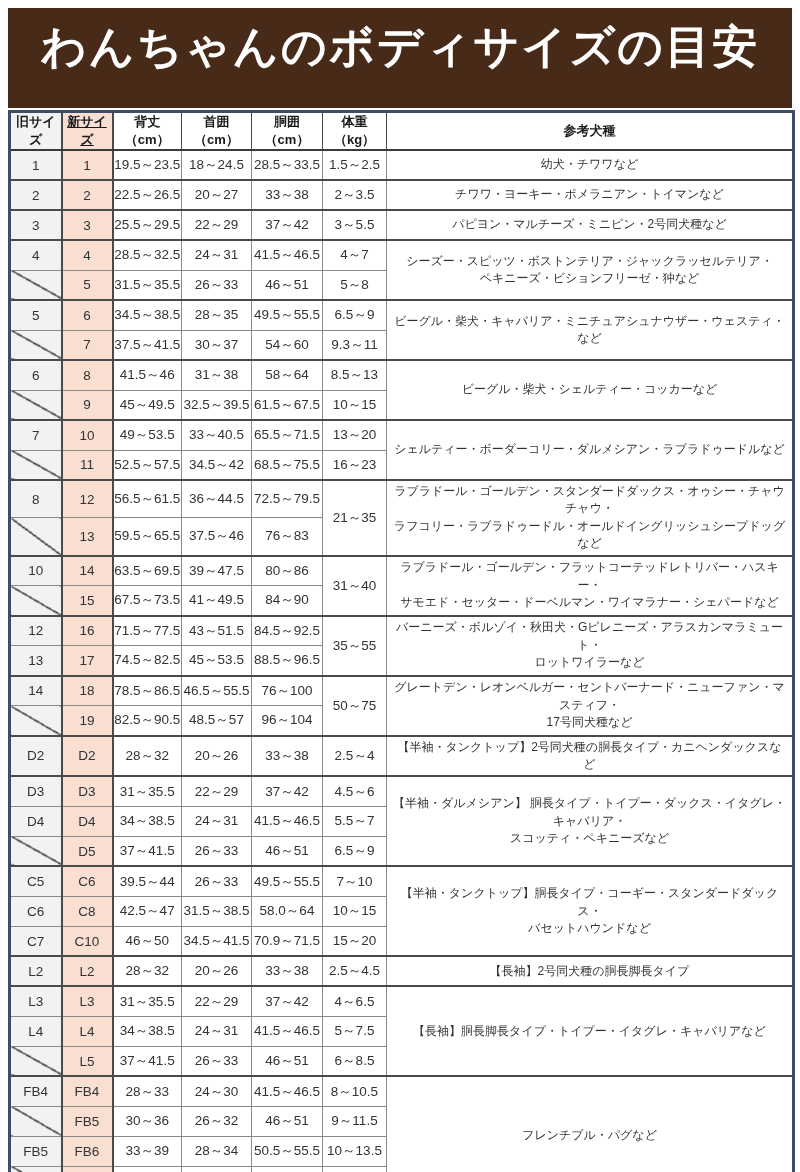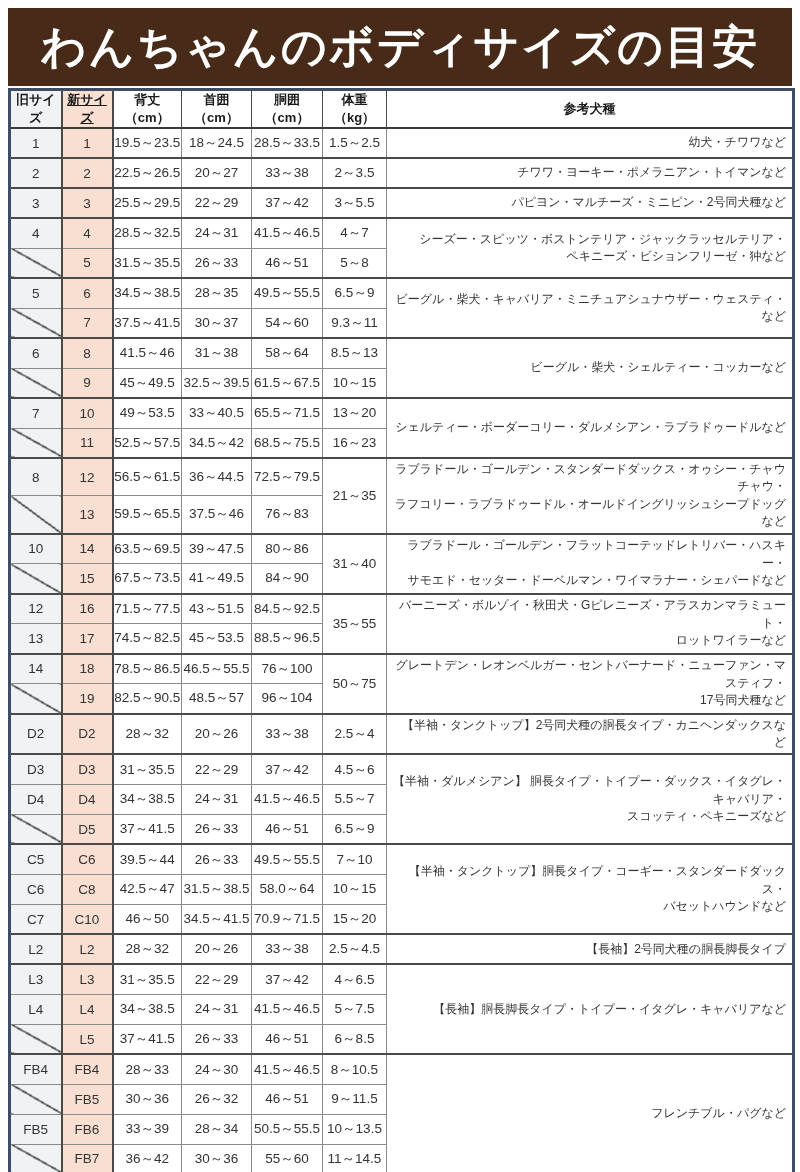--- a/index.html
+++ b/index.html
@@ -4,21 +4,21 @@
 <style>
   * { margin: 0; padding: 0; box-sizing: border-box; }
   html, body { width: 800px; background: #ffffff; }
   body {
     height: 1172px;
     font-family: "Liberation Sans", "DejaVu Sans", sans-serif;
     overflow: hidden;
   }
   .title-banner {
     margin: 8px 8px 0 8px;
-    height: 78px;
+    height: 100px;
     background: var(--banner-bg, #472B18);
     color: #ffffff;
     font-size: 45px;
     font-weight: bold;
     text-align: center;
     line-height: 78px;
     letter-spacing: 2px;
   }
   table.size-table {
     margin: 2px 8px 0 8px;
@@ -57,21 +57,21 @@
     border-right: 2px solid #4a4a4a;
   }
   td.slash {
     background-image: linear-gradient(to top right,
       transparent calc(50% - 0.8px),
       #444444 calc(50% - 0.8px),
       #444444 calc(50% + 0.8px),
       transparent calc(50% + 0.8px));
   }
   td.breed {
-    text-align: right;
+    text-align: center;
     font-size: 12px;
     padding: 2px 6px;
     white-space: pre-line;
     line-height: 1.45;
     color: #333333;
   }
 </style>
 </head>
 <body>
 

